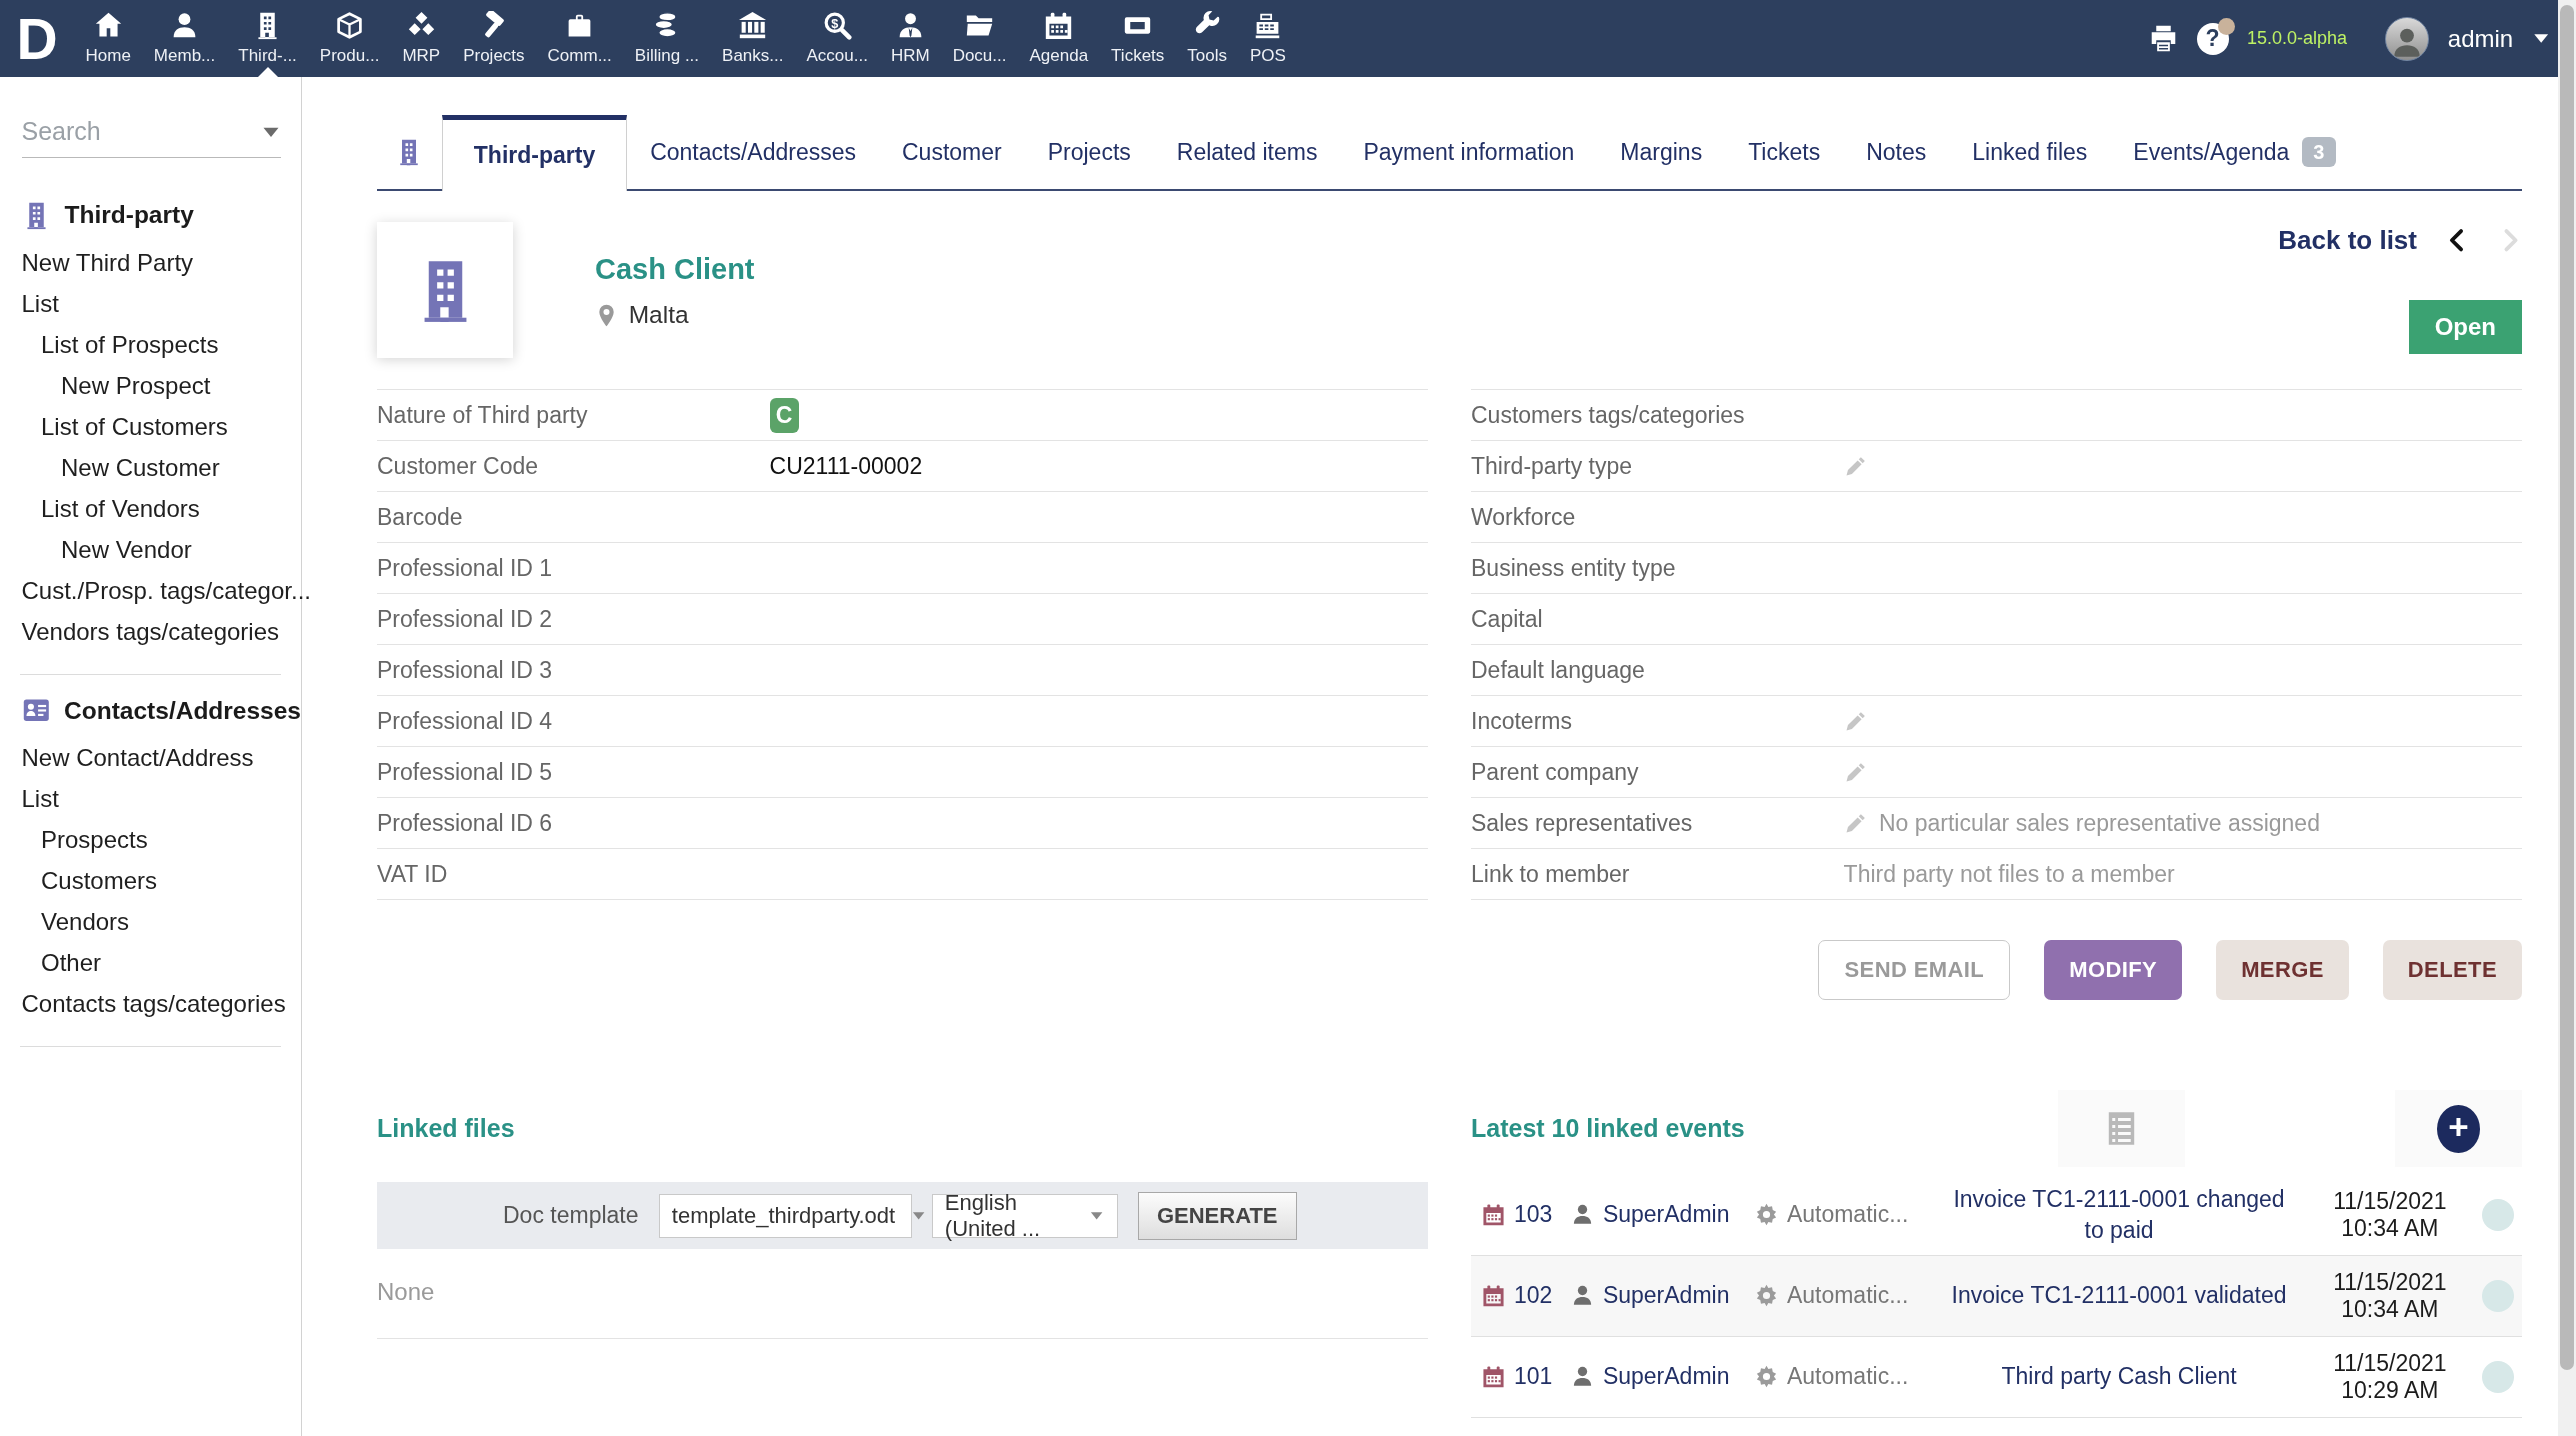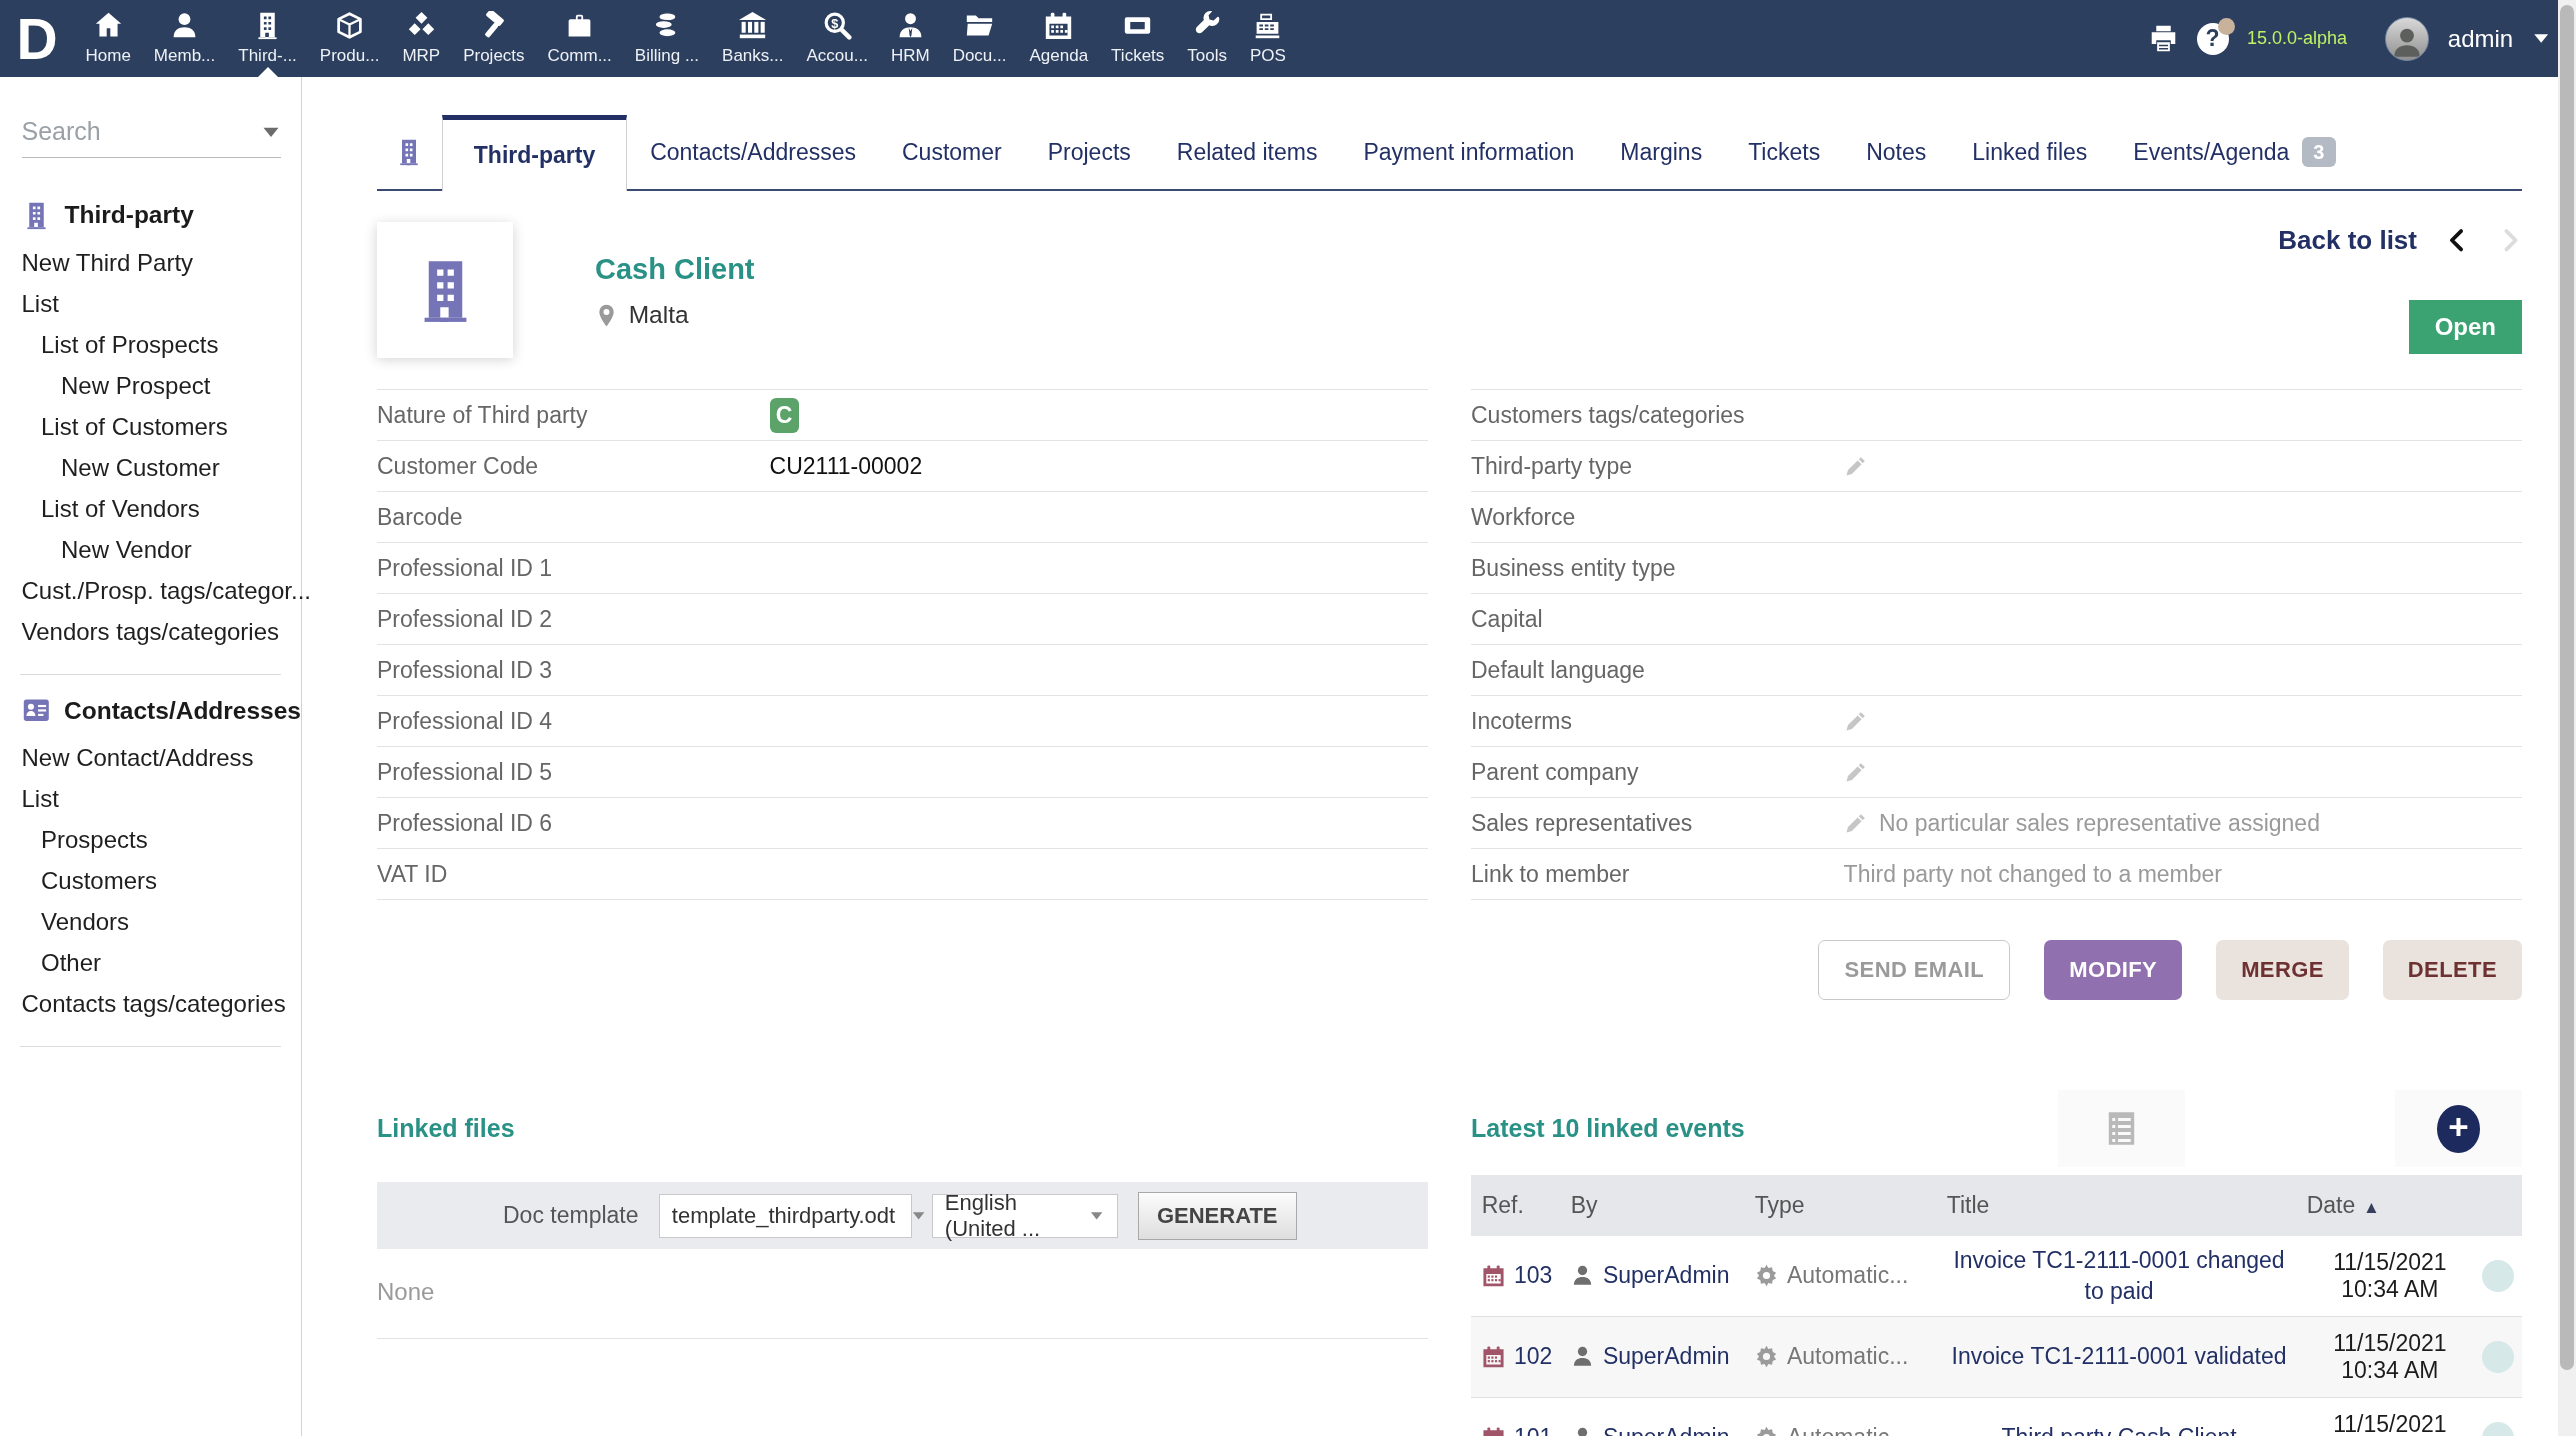--- a/index.html
+++ b/index.html
@@ -651,21 +651,21 @@
               <svg viewBox="0 0 32 32">
                 <use href="#sym-pencil"></use>
               </svg>
             </span>
             <span class="muted">No particular sales representative assigned</span>
           </div>
         </div>
       <div class="frow">
           <div class="flabel">Link to member</div>
           <div class="fvalue">
-            <span class="muted">Third party not changed to a member</span>
+            <span class="muted">Third party not files to a member</span>
           </div>
         </div>
     </div>
   </section>
 
   <div class="actions">
     <button class="btn ghost">SEND EMAIL</button>
     <button class="btn primary">MODIFY</button>
     <button class="btn soft">MERGE</button>
     <button class="btn soft">DELETE</button>
@@ -711,28 +711,20 @@
                   <use href="#sym-clipboard"></use>
                 </svg>
               </span>
             </span>
           <span class="tool">
               <span class="plus-circle">+</span>
             </span>
         </div>
       </div>
       <div class="ev-table">
-        <div class="ev-hrow">
-          <span>Ref.</span>
-          <span>By</span>
-          <span>Type</span>
-          <span>Title</span>
-          <span><span>Date</span><span class="ev-sort">▲</span></span>
-          <span></span>
-        </div>
 
         <div class="ev-row">
           <span class="cell">
               <span class="cal-i">
                 <svg viewBox="0 0 32 32">
                   <use href="#sym-calendar"></use>
                 </svg>
               </span>
               <a class="ev-link">103</a>
             </span>

